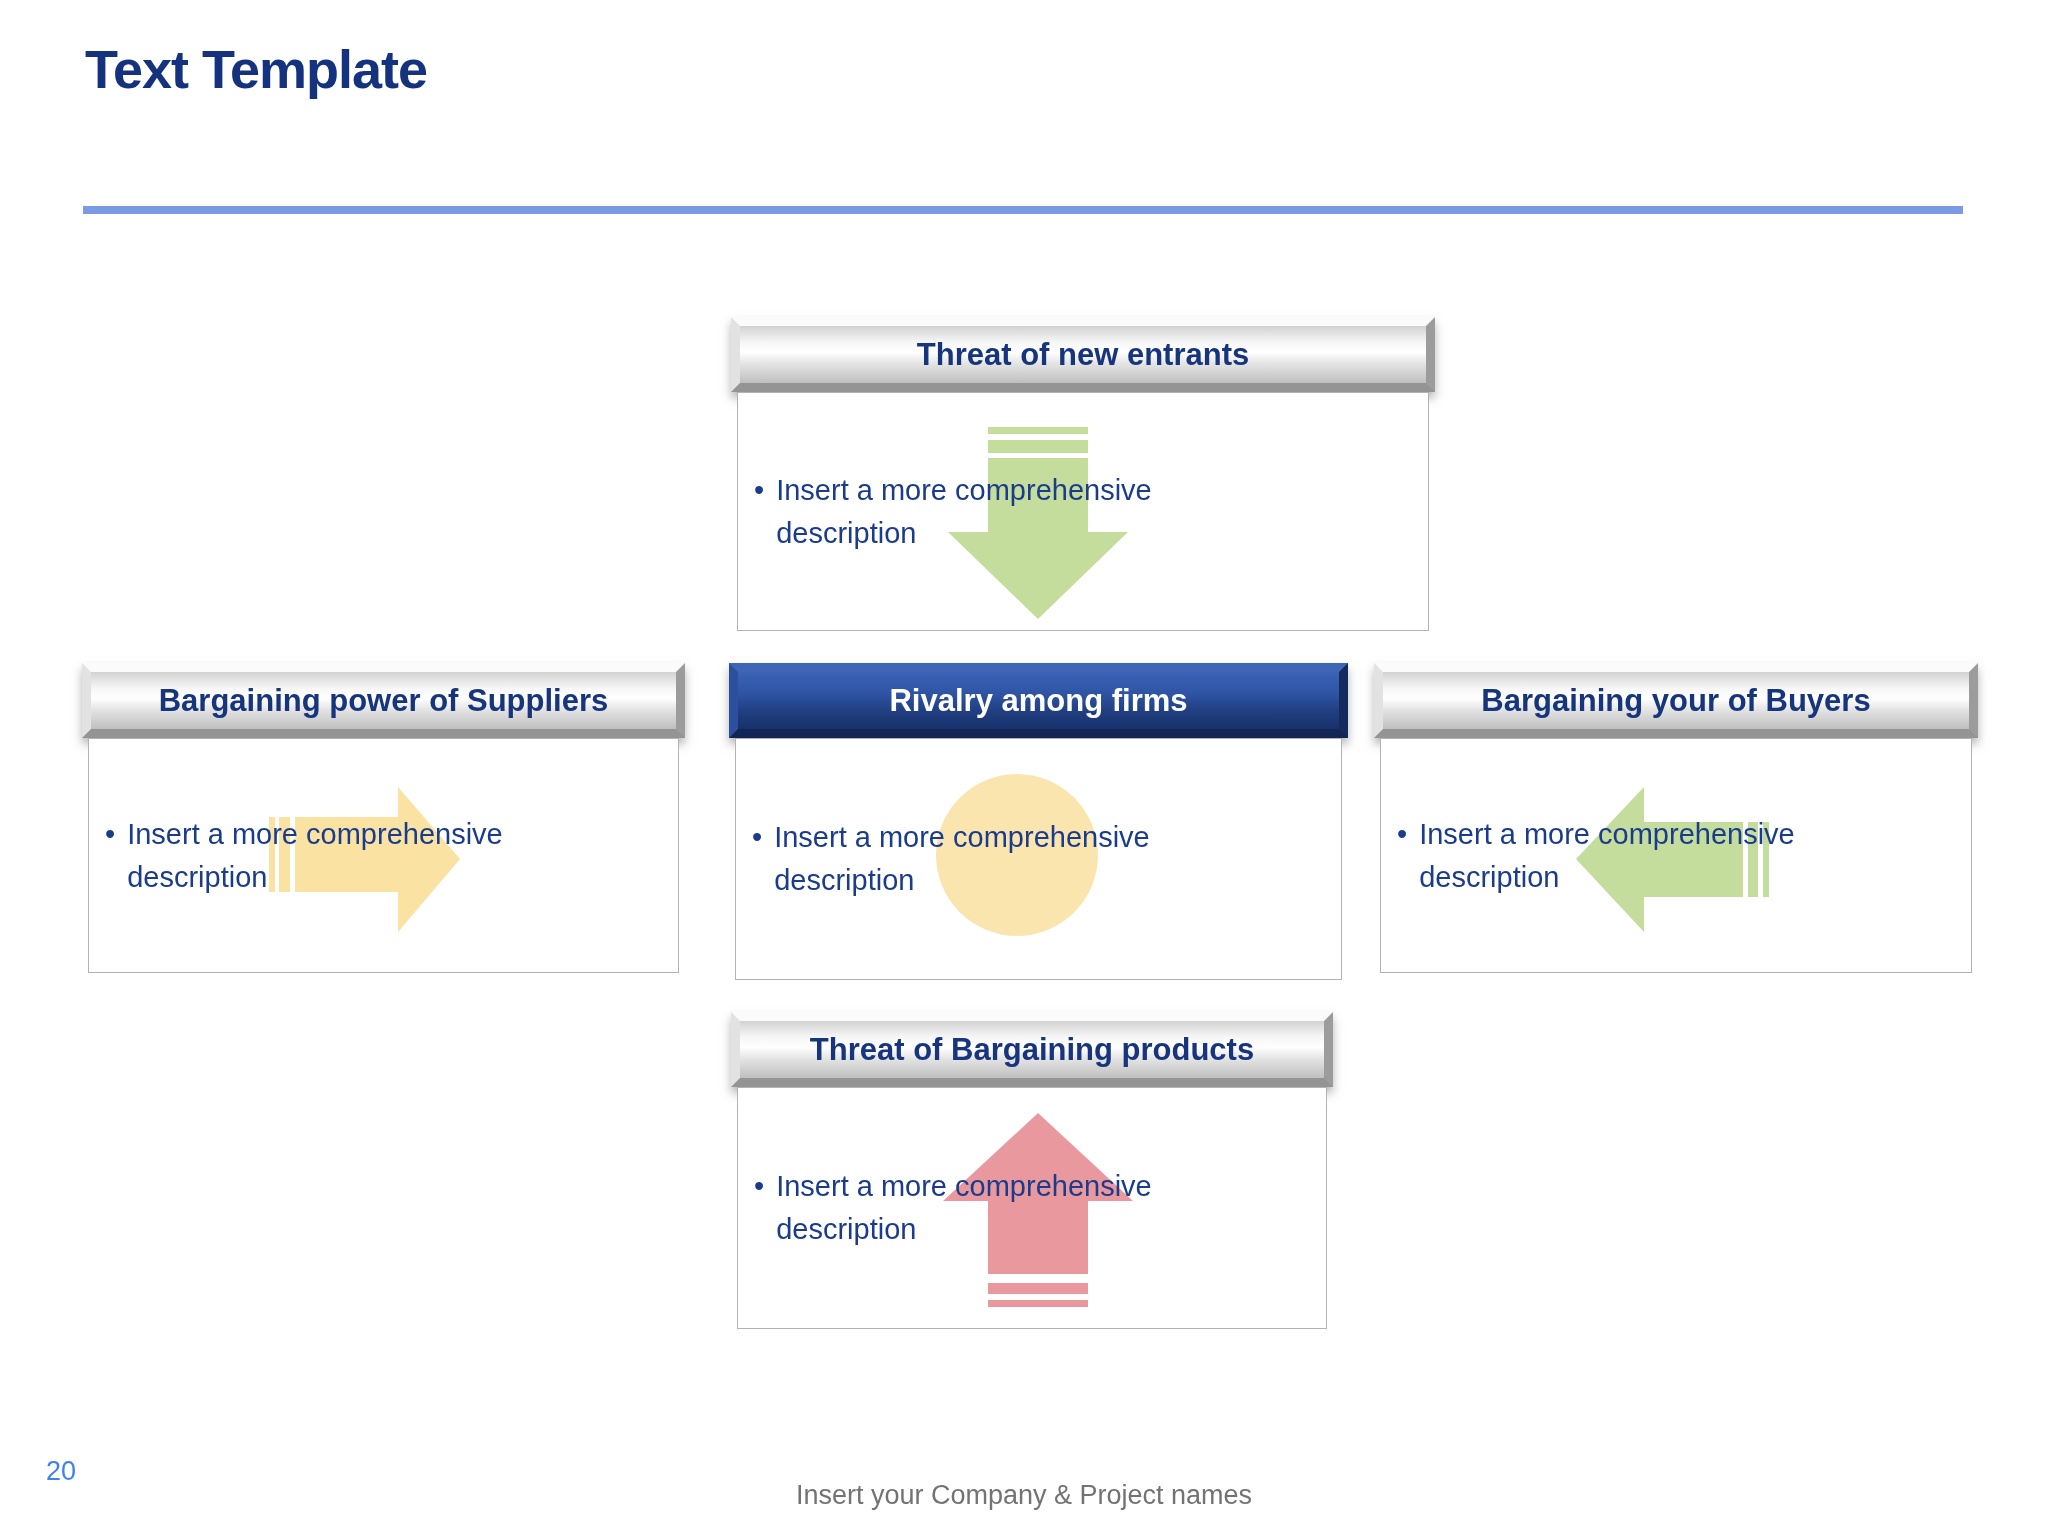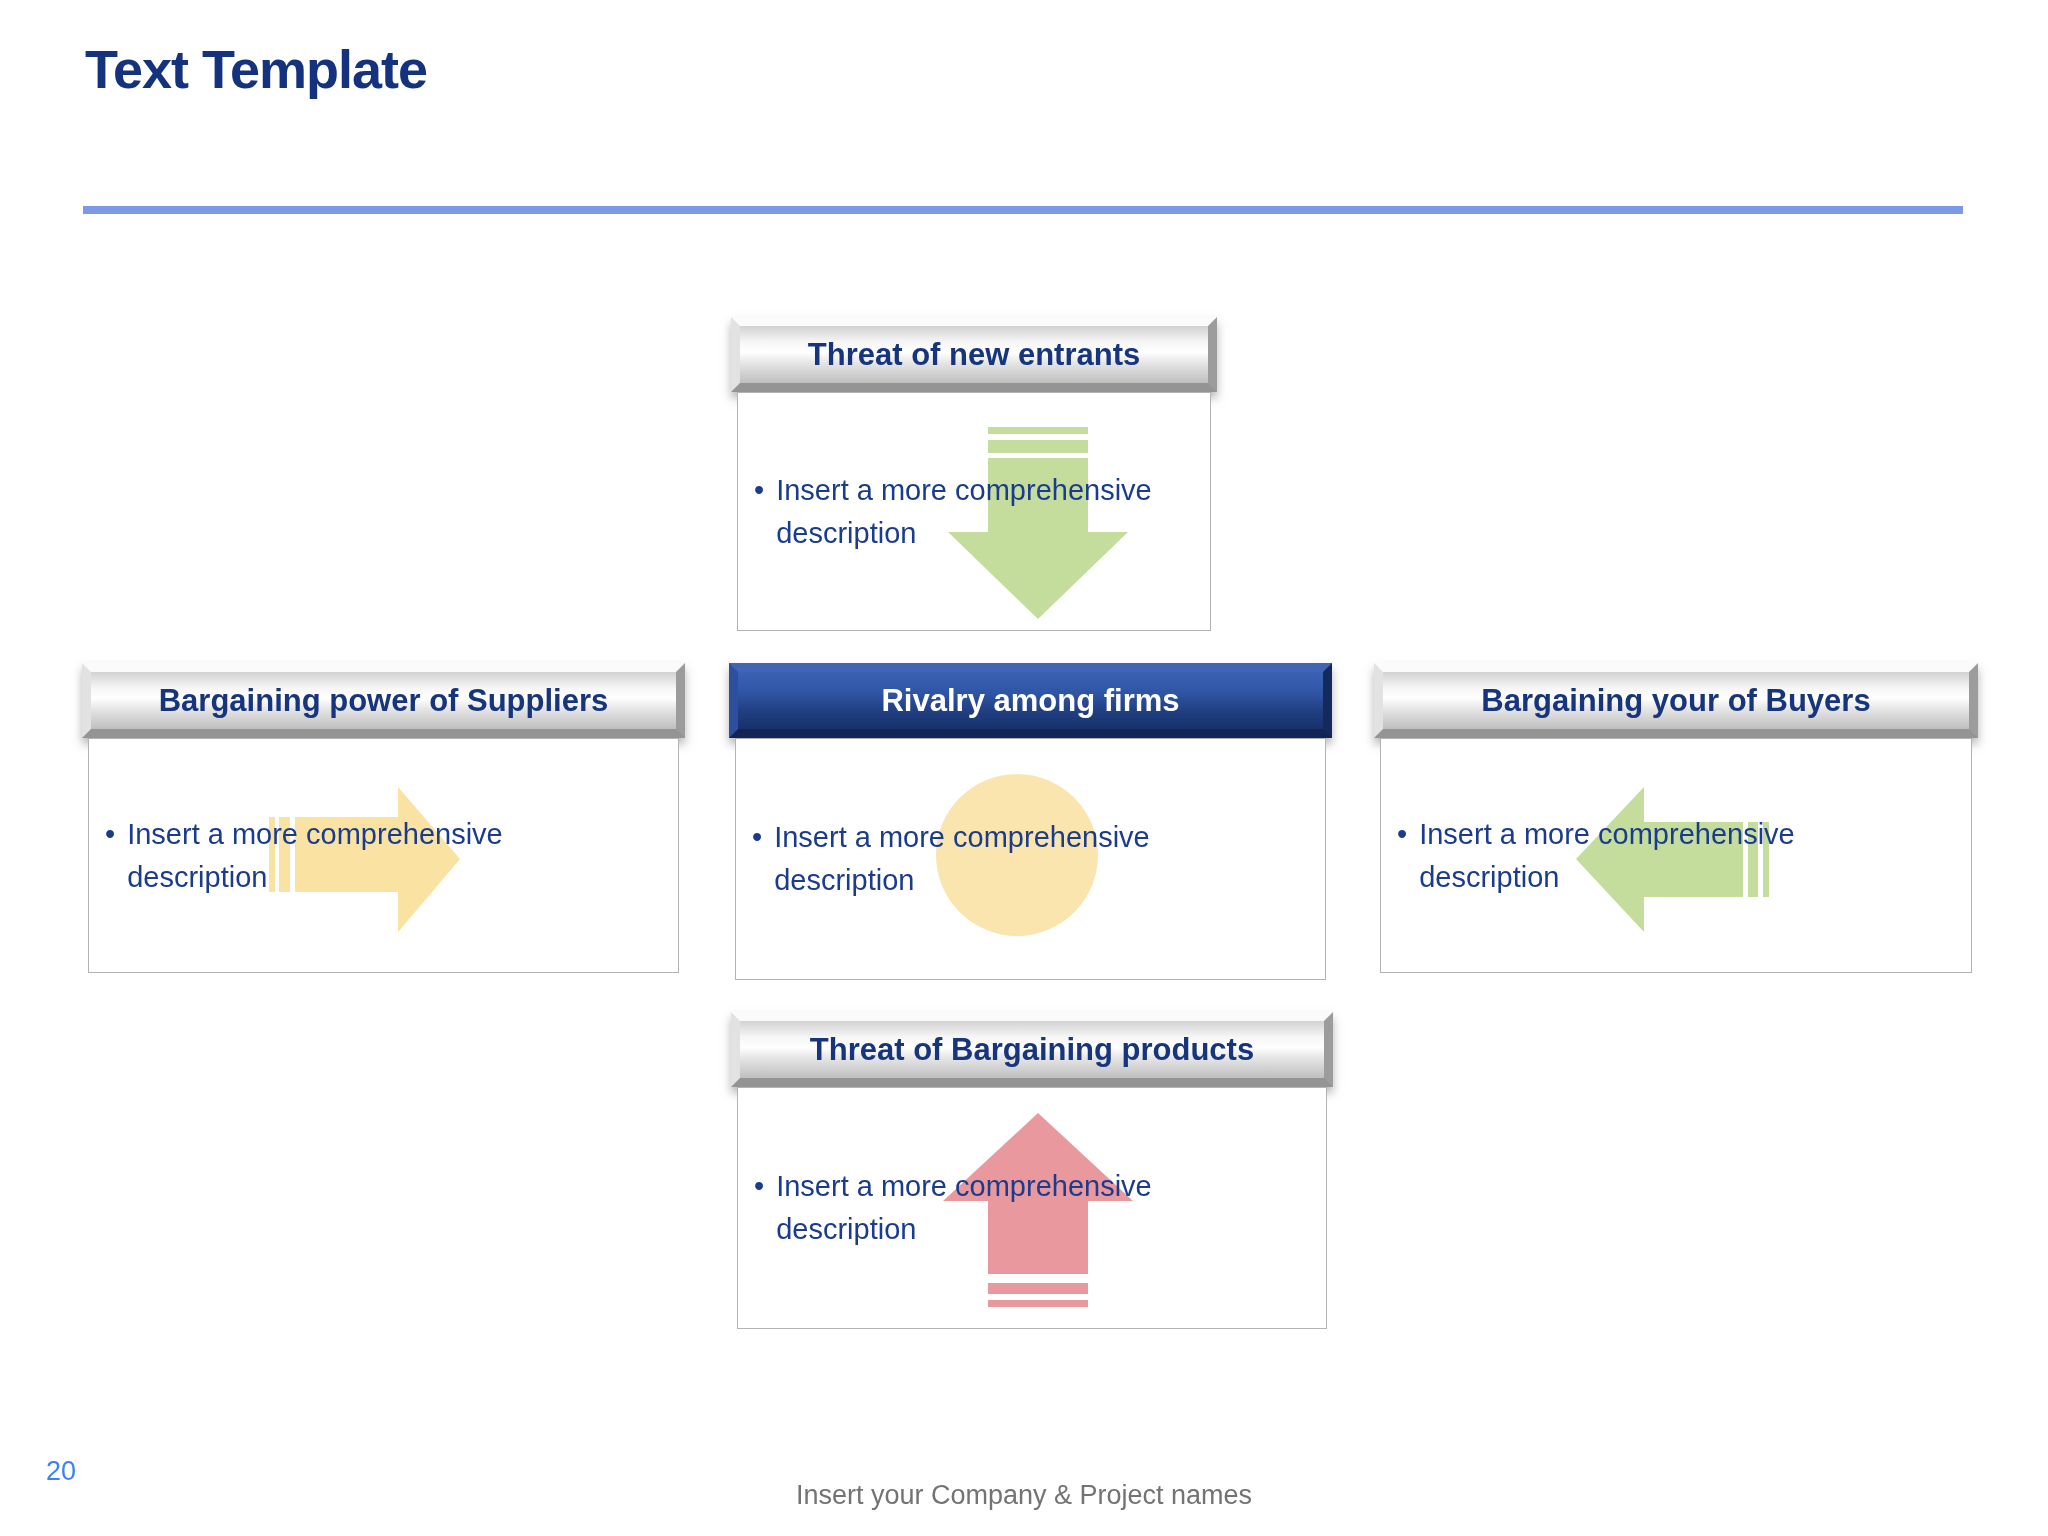--- a/index.html
+++ b/index.html
@@ -43,23 +43,23 @@
     background:linear-gradient(180deg,#d2d2d2 0%,#f6f6f6 28%,#ffffff 46%,#e4e4e4 66%,#bfbfbf 100%);
   }
   .hdr-gray .hdr-label{color:#16357D;}
   .hdr-blue{
     border-color:#3f66b6 #14295c #122554 #2c4f9e;
     background:linear-gradient(180deg,#3a62b5 0%,#2f54a4 38%,#203e80 70%,#17316b 100%);
   }
   .hdr-blue .hdr-label{color:#ffffff;}
   .hdr-label{font-size:31px;font-weight:bold;white-space:nowrap;}
   
-  #box-top   {left:737px; top:317px;  width:474px; height:314px;}
+  #box-top   {left:737px; top:317px;  width:692px; height:314px;}
   #box-left  {left:88px;  top:663px;  width:591px; height:310px;}
-  #box-center{left:735px; top:663px;  width:591px; height:317px;}
+  #box-center{left:735px; top:663px;  width:591px; height:317px;padding-left:16px;}
   #box-right {left:1380px;top:663px;  width:592px; height:310px;}
   #box-bottom{left:737px; top:1012px; width:590px; height:317px;}
   
   .page-number{
     position:absolute;left:46px;top:1456px;
     font-size:27px;color:#3b82f6;
   }
   .footer-note{
     position:absolute;left:0;right:0;top:1480px;text-align:center;
     font-size:27px;color:#737373;

